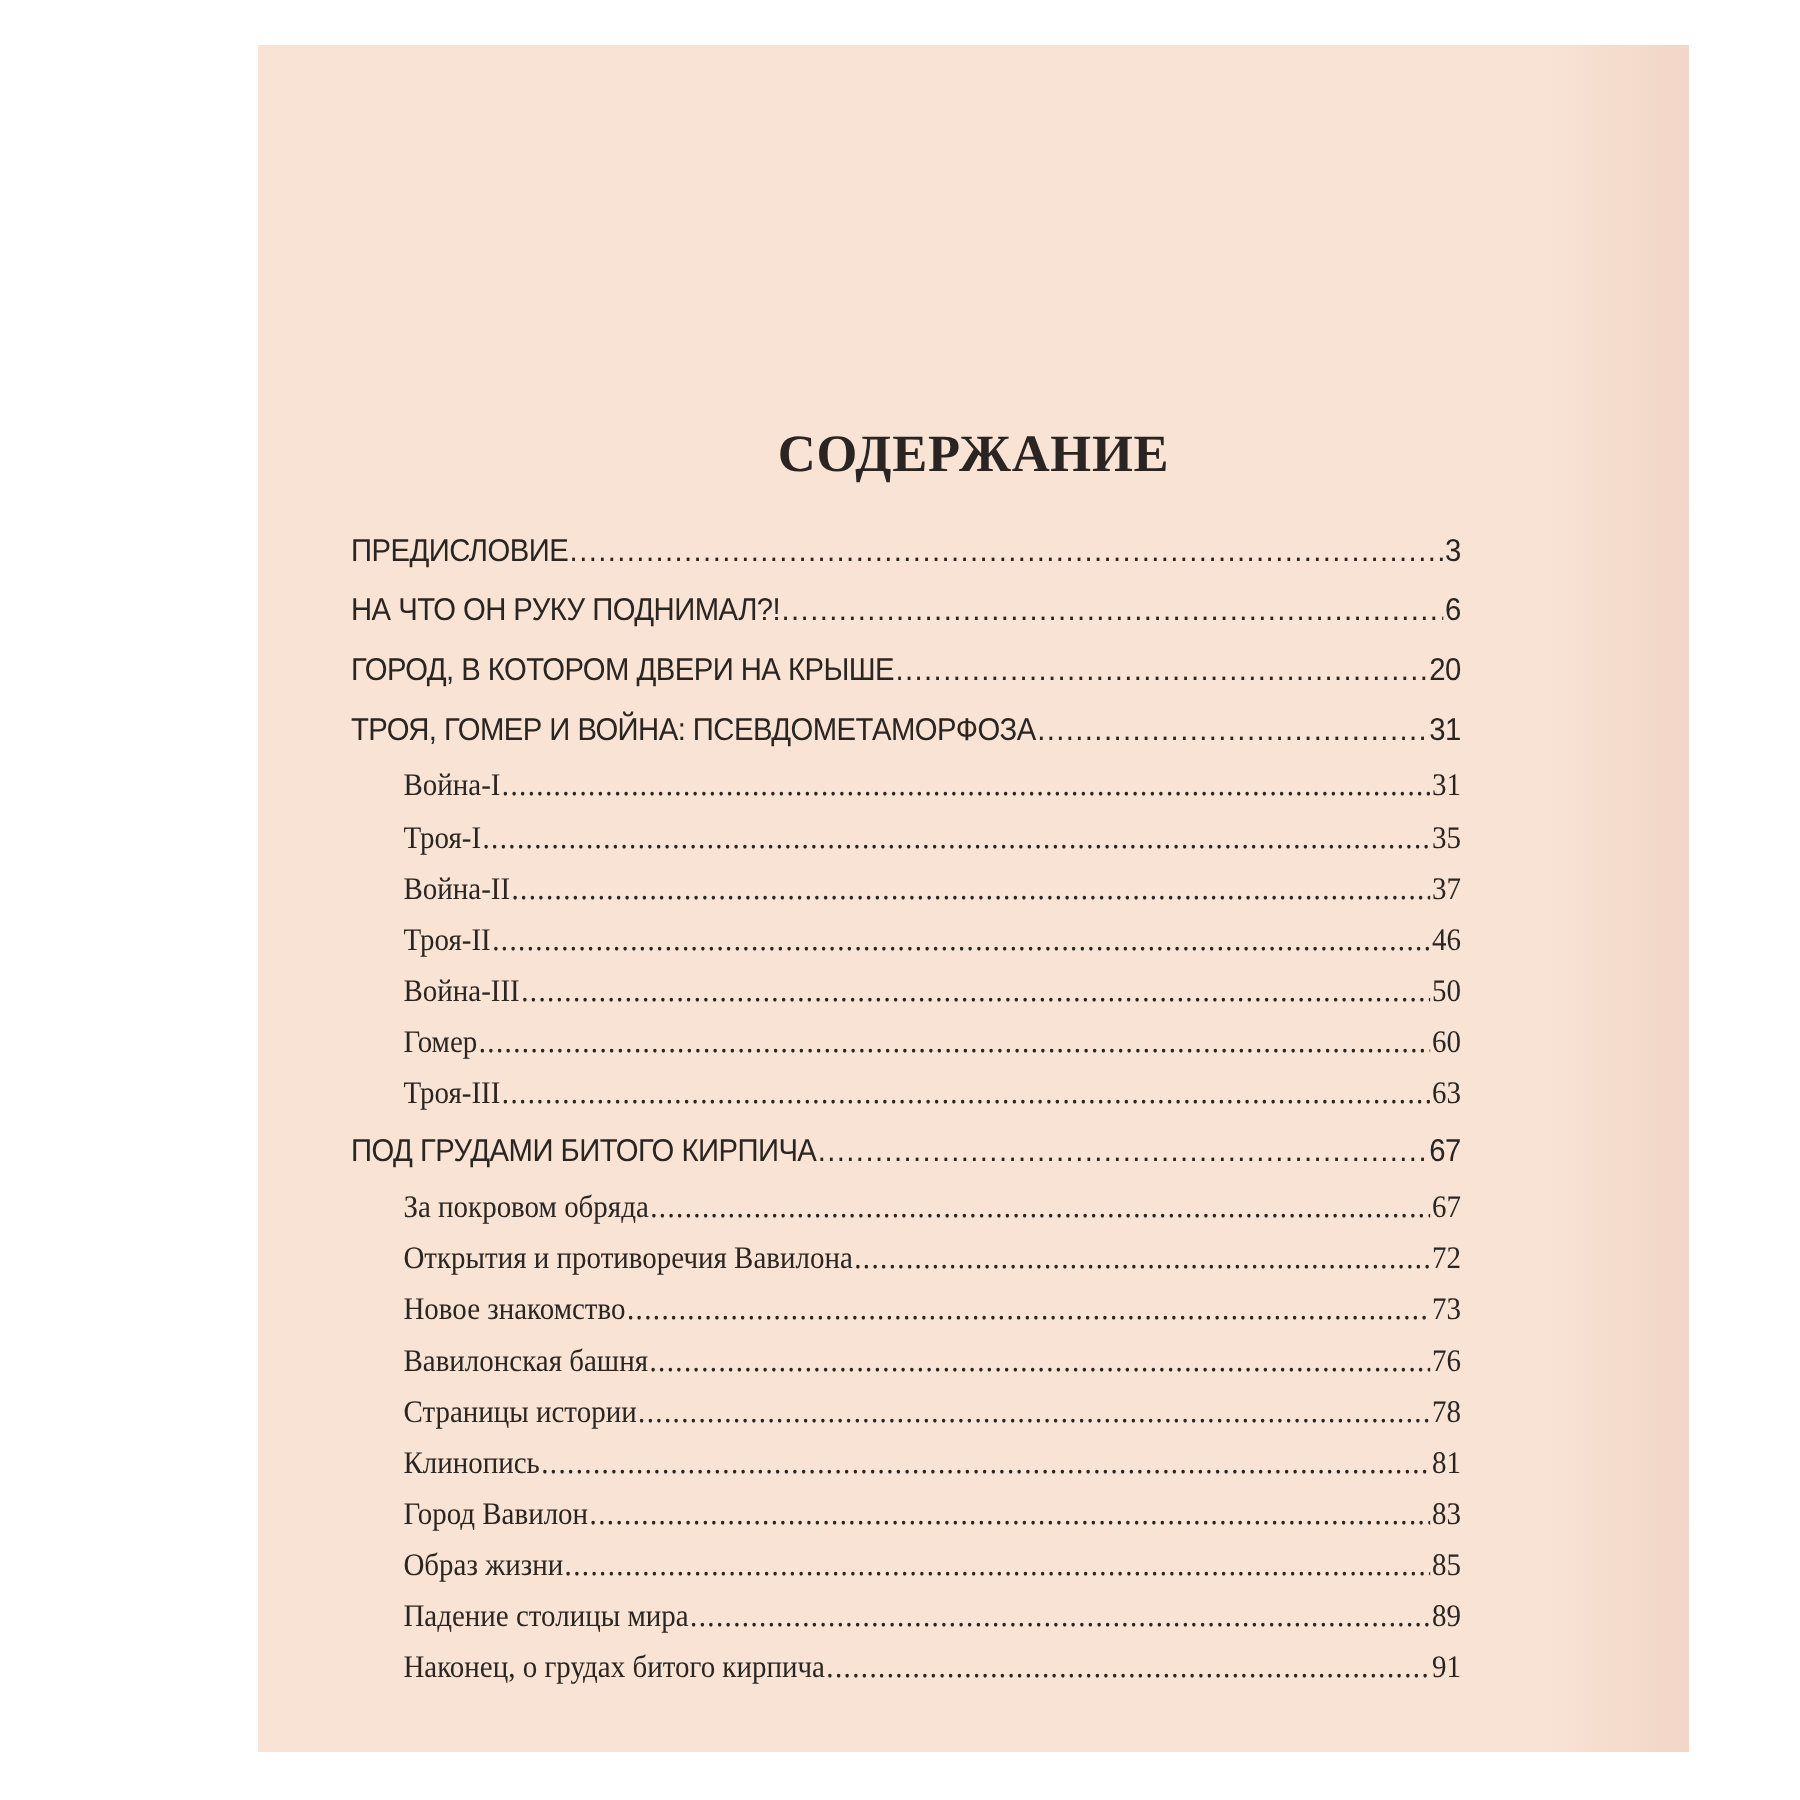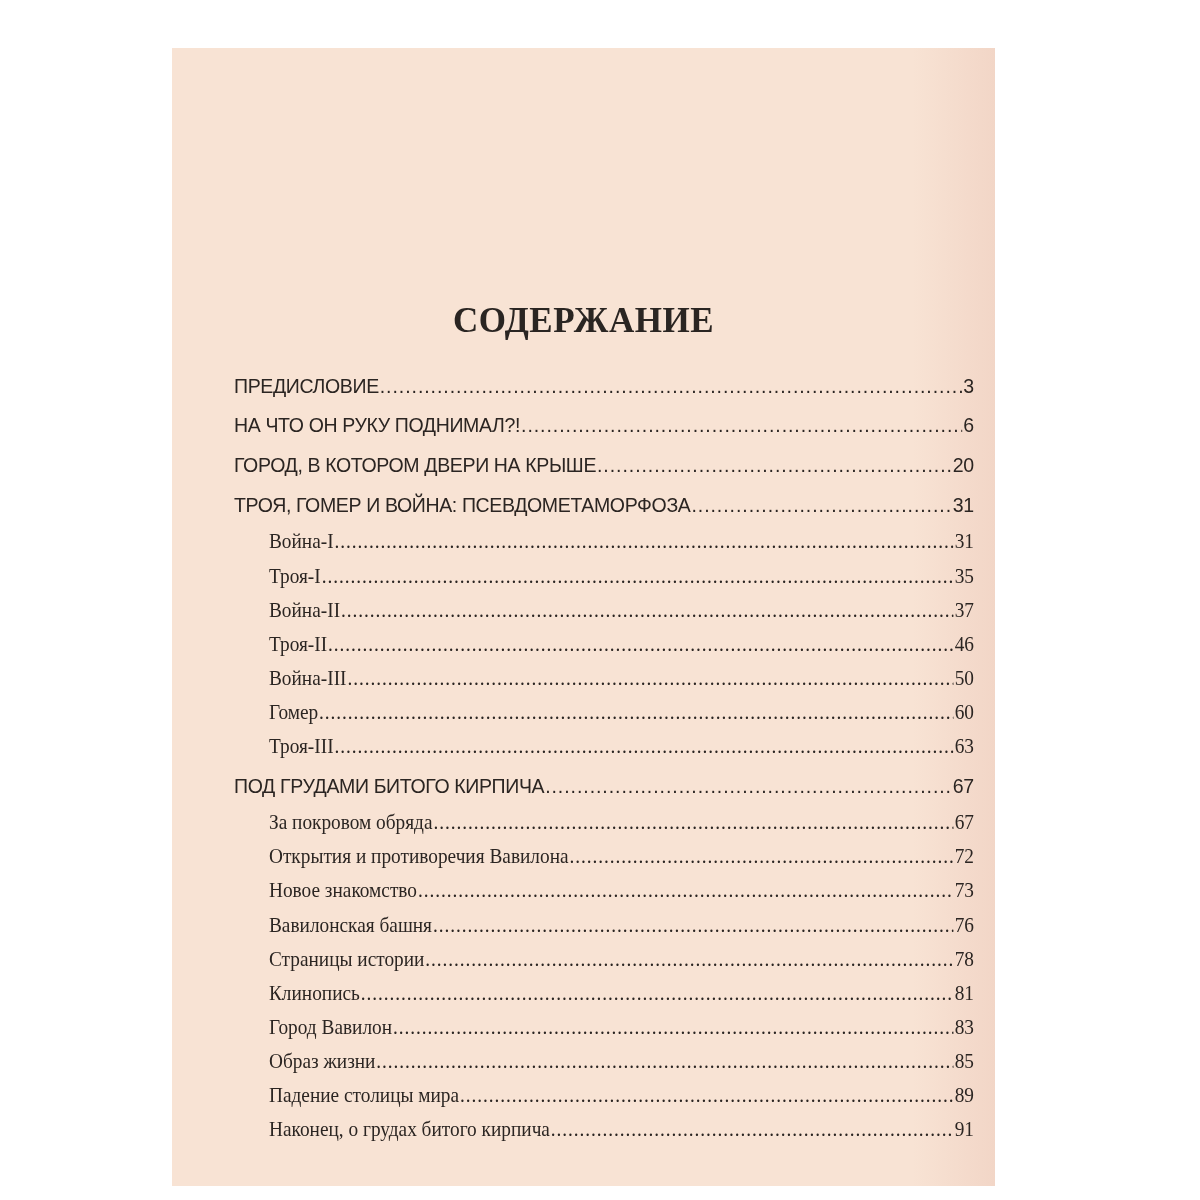--- a/index.html
+++ b/index.html
@@ -1,18 +1,18 @@
 <!DOCTYPE html>
 <html><head>
 <meta charset="utf-8">
 <style>
   html, body { margin:0; padding:0; }
   body { width:1200px; height:1200px; background:#ffffff; position:relative; overflow:hidden; }
   .page {
-    position:absolute; left:172px; top:48px; width:823px; height:1138px;
+    position:absolute; left:172px; top:30px; width:954px; height:1138px;
     background:#f8e3d4;
     background-image: linear-gradient(90deg, rgba(240,210,195,0.0) 0%, rgba(240,210,195,0.0) 90%, rgba(238,205,190,0.6) 100%);
   }
   .title {
     position:absolute; left:0; width:100%; top:253px; text-align:center;
     font-family:"Liberation Serif", serif; font-weight:bold; font-size:35px; color:#2a2522;
     letter-spacing:0.5px;
   }
   .toc { position:absolute; left:62px; width:740px; top:326px; }
   .row {

